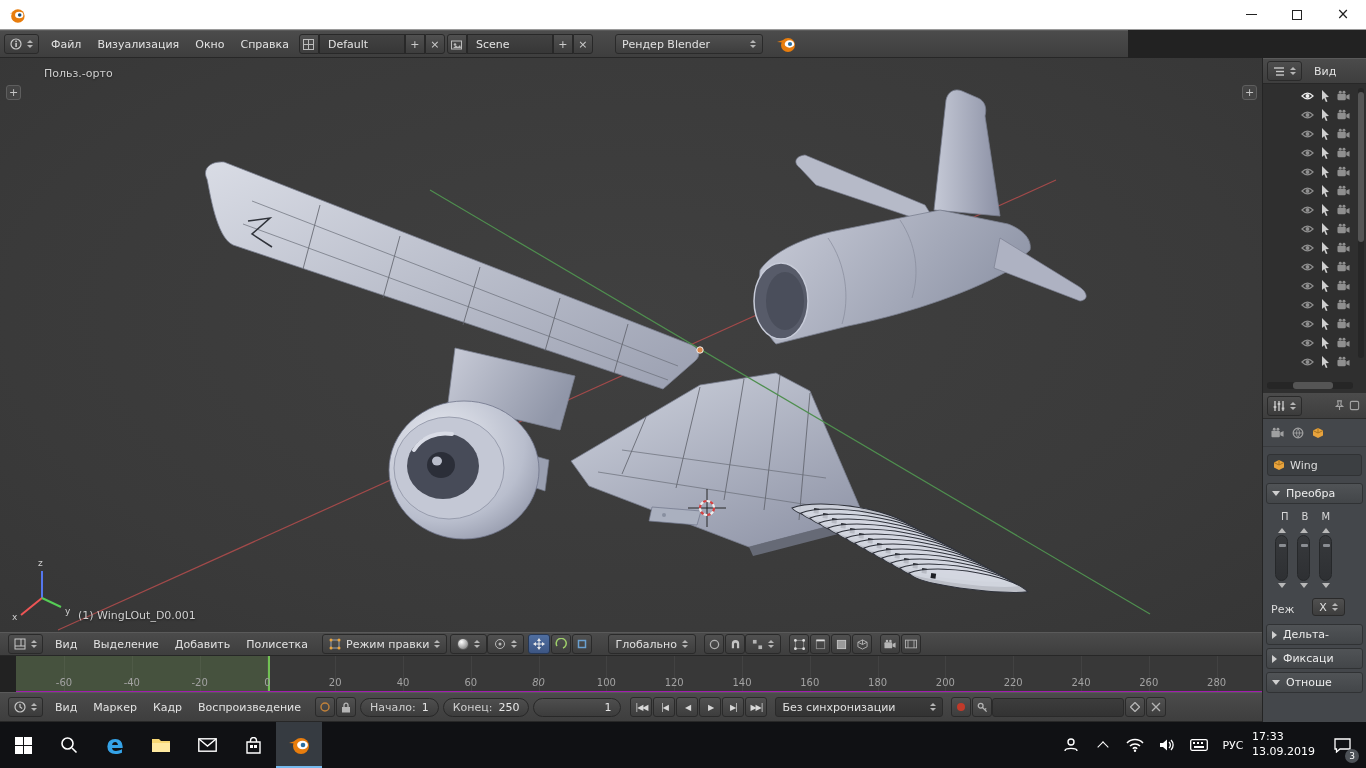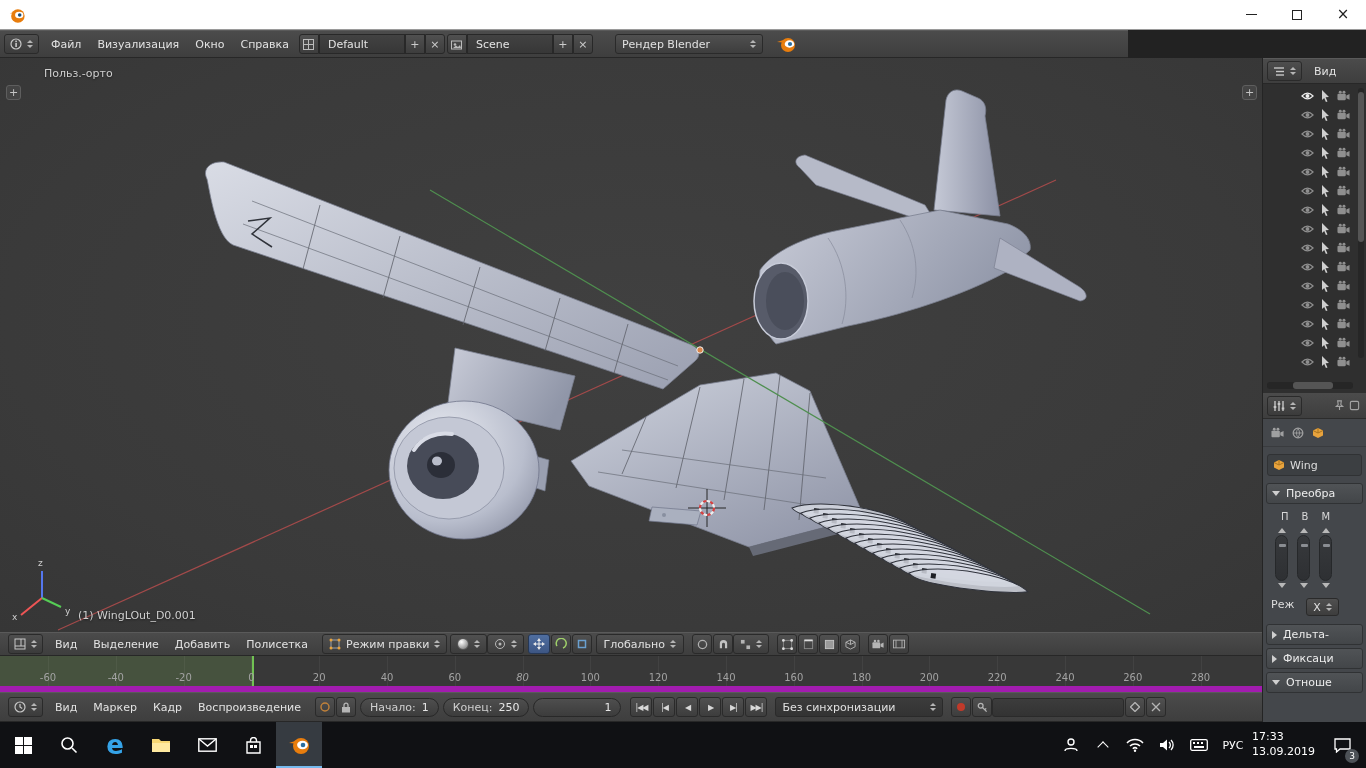--- a/index.html
+++ b/index.html
@@ -53,21 +53,21 @@
   #viewport svg.scene{position:absolute;left:0;top:0}
   .vp-label{position:absolute;color:#cfcfcf;font-size:11px;text-shadow:0 1px 2px rgba(0,0,0,.5)}
   .corner-plus{position:absolute;width:15px;height:15px;border:1px solid #5e5e5e;border-radius:3px;
                background:rgba(70,70,70,.85);color:#c5c5c5;font-size:11px;line-height:13px;text-align:center}
 
   
   #vheader{position:absolute;left:0;top:632px;width:1262px;height:24px;display:flex;align-items:center;padding-left:4px}
   #vheader .hmenu{font-size:11px}
 
   
-  #ruler{position:absolute;left:0;top:656px;width:1306px;height:36px;background:#383838;border-bottom:6px solid #a21caf;overflow:hidden}
+  #ruler{position:absolute;left:16px;top:656px;width:1306px;height:36px;background:#383838;border-bottom:1px solid #a21caf;overflow:hidden}
   #ruler .band{position:absolute;left:0;top:0;width:254px;height:100%;background:rgba(88,116,72,.45)}
   #ruler .cfline{position:absolute;left:252px;top:0;width:2px;height:100%;background:#71c253}
   #ruler .tick{position:absolute;bottom:3px;transform:translateX(-50%);color:#a2a2a2;font-size:10px}
   #ruler .tickline{position:absolute;top:0;bottom:0;width:1px;background:rgba(255,255,255,.05)}
 
   
   #theader{position:absolute;left:0;top:692px;width:1262px;height:30px;display:flex;align-items:center;padding-left:4px}
   .nfld{display:inline-flex;align-items:center;height:19px;padding:0 9px;border-radius:10px;
         background:linear-gradient(#4e4e4e,#3c3c3c);border:1px solid #282828;color:#e6e6e6;margin-left:4px}
   .nfld .lab{color:#cfcfcf;margin-right:6px}
@@ -100,21 +100,21 @@
   .tri.dn{border-left:4px solid transparent;border-right:4px solid transparent;border-top:5px solid #cfcfcf}
   .tri.rt{border-top:4px solid transparent;border-bottom:4px solid transparent;border-left:5px solid #cfcfcf}
   .cols{display:flex;gap:13px;padding:7px 0 2px 18px;color:#d8d8d8;font-size:10px}
   .sliders{display:flex;gap:9px;padding:2px 0 0 12px}
   .vslide{display:flex;flex-direction:column;align-items:center}
   .va{width:0;height:0;border-left:4px solid transparent;border-right:4px solid transparent;margin:2px 0}
   .va.up{border-bottom:5px solid #b8b8b8}
   .va.dn{border-top:5px solid #b8b8b8}
   .trk{width:13px;height:46px;border-radius:7px;background:linear-gradient(#37393c,#2e3033);border:1px solid #26282a;position:relative}
   .trk i{position:absolute;left:3px;top:8px;width:7px;height:3px;border-radius:1px;background:#8a8d92}
-  .rotrow{display:flex;align-items:flex-start;gap:12px;padding:8px 0 0 8px}
+  .rotrow{display:flex;align-items:flex-end;gap:18px;padding:8px 0 0 8px}
 
   
   #taskbar{position:absolute;left:0;top:722px;width:1366px;height:46px;background:#101114;display:flex;align-items:stretch}
   .tbtn{width:46px;display:flex;align-items:center;justify-content:center}
   .tbtn.active{background:#363b41;box-shadow:inset 0 -2px 0 #76b9ed}
   .tright{margin-left:auto;display:flex;align-items:center;gap:2px;padding-right:4px}
   .tico{width:30px;height:46px;display:flex;align-items:center;justify-content:center;color:#fff}
   .lang{width:34px;text-align:center;color:#fff;font-size:11px}
   .clock{width:68px;color:#fff;font-size:11px;line-height:1.35}
   .chev{width:8px;height:8px;border-left:1.5px solid #fff;border-top:1.5px solid #fff;transform:rotate(45deg);margin-top:4px}
@@ -382,21 +382,21 @@
     <svg width="12" height="12" viewBox="0 0 12 12">
       <path d="M2,8 A5,5 0 1 1 8,10" fill="none" stroke="#9fd06a" stroke-width="1.5"></path>
     </svg>
   </div>
   <div class="roundb">
     <svg width="12" height="12" viewBox="0 0 12 12">
       <rect x="2.5" y="2.5" width="7" height="7" fill="none" stroke="#6aa0d0" stroke-width="1.5"></rect>
     </svg>
   </div>
 
-  <div class="bb" style="margin-left:4px;min-width:88px;justify-content:flex-start">
+  <div class="bb" style="margin-left:16px;min-width:88px;justify-content:flex-start">
     <span>Глобально</span>
     <span class="ud">
         <i class="up"></i>
         <i class="dn"></i>
       </span>
   </div>
 
   <div class="roundb" style="margin-left:8px">
     <svg width="11" height="11" viewBox="0 0 12 12">
       <circle cx="6" cy="6" r="4.5" fill="none" stroke="#b0b0b0" stroke-width="1.4"></circle>

